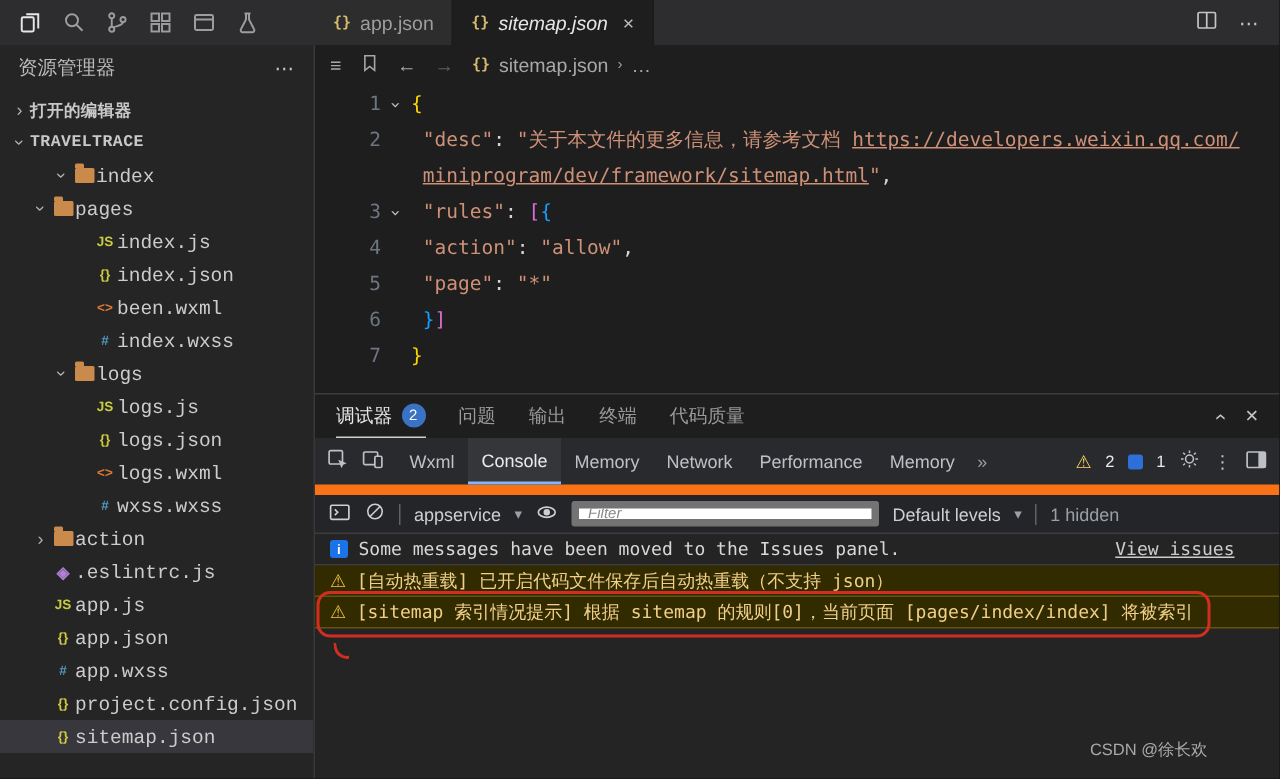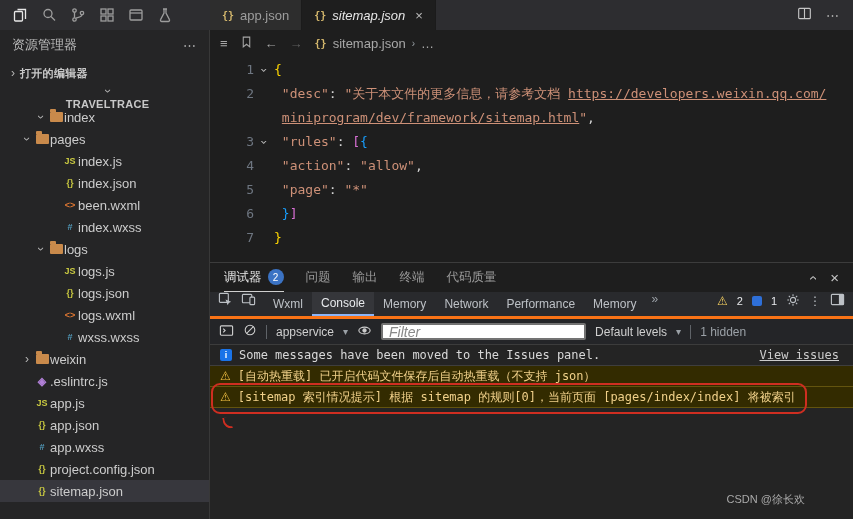--- a/index.html
+++ b/index.html
@@ -21,21 +21,21 @@
   
   .main { display:flex; height:489px; }
 
   
   .sidebar { width:210px; flex:none; background:#252526; border-right:1px solid #383838; display:flex; flex-direction:column; }
   .sidebar-header { height:30px; flex:none; display:flex; align-items:center; justify-content:space-between; padding:0 12px; color:#bbbbbb; }
   .sidebar-more { color:#c5c5c5; letter-spacing:1px; cursor:pointer; }
   .tree { flex:1; overflow:hidden; padding-top:2px; }
   .tree-row { height:22px; display:flex; align-items:center; color:#cccccc; cursor:pointer; white-space:nowrap; }
   .tree-row.selected { background:#37373d; }
-  .tree-row .tlabel { font-size:13px; }
+  .tree-row .tlabel { font-size:13px;font-family:Liberation Mono, monospace; }
   .tree-row.section .tlabel { font-weight:bold; font-size:11px; color:#c8c8c8; letter-spacing:.3px; }
   .chev { width:14px; flex:none; display:inline-block; text-align:center; color:#b5b5b5; font-size:12px; }
   .chev.down { transform:rotate(90deg); }
   .ficon { width:16px; flex:none; display:inline-flex; justify-content:center; align-items:center; margin-right:0;
            font-family:Liberation Sans, sans-serif; font-weight:bold; font-size:9px; }
   .ficon.js, .ficon.json { color:#cbcb41; }
   .ficon.wxml { color:#e37933; }
   .ficon.wxss { color:#519aba; }
   .ficon.eslint { color:#b180d7; font-size:11px; }
   .ficon.folder { position:relative; }
@@ -66,45 +66,45 @@
   
   .panel { height:257px; flex:none; border-top:1px solid #3c3c3c; display:flex; flex-direction:column; background:#1e1e1e; }
   .panel-tabs { height:29px; flex:none; display:flex; align-items:center; gap:22px; padding:0 14px; color:#9a9a9a; font-size:12.5px; }
   .panel-tab { height:100%; display:flex; align-items:center; gap:6px; cursor:pointer; border-bottom:1px solid transparent; }
   .panel-tab.active { color:#e7e7e7; border-bottom-color:#cfcfcf; }
   .panel-badge { min-width:16px; height:16px; border-radius:8px; background:#3b73c4; color:#fff; font-size:10px; display:inline-flex; align-items:center; justify-content:center; padding:0 4px; }
   .panel-right { margin-left:auto; display:flex; align-items:center; gap:16px; color:#c5c5c5; }
   .chev-up { display:inline-block; transform:rotate(-90deg); font-size:14px; cursor:pointer; }
   .panel-close { font-size:15px; cursor:pointer; }
 
-  .devtools-tabs { height:27px; flex:none; display:flex; align-items:flex-start; background:#292a2d; border-bottom:3px solid #f97316; color:#bdc1c6; font-size:12px; }
+  .devtools-tabs { height:38px; flex:none; display:flex; align-items:center; background:#292a2d; border-bottom:7px solid #f97316; color:#bdc1c6; font-size:12px; }
   .dt-left-icons { display:flex; align-items:center; gap:8px; padding:0 8px; }
   .dt-tab { height:100%; display:flex; align-items:center; padding:0 9px; cursor:pointer; }
   .dt-tab.active { background:#35363a; color:#e8eaed; border-bottom:2px solid #8ab4f8; }
   .dt-overflow { padding:0 6px; color:#9aa0a6; }
   .dt-right { margin-left:auto; display:flex; align-items:center; gap:9px; padding-right:8px; }
   .warn-glyph { color:#fdd663; font-size:12px; }
   .count { color:#e8eaed; font-size:11px; }
   .issue-square { width:10px; height:10px; border-radius:2px; background:#2e6fd8; display:inline-block; }
 
   .console-toolbar { height:26px; flex:none; display:flex; align-items:center; gap:9px; padding:0 9px; background:#242528; border-bottom:1px solid #3c3c3c; color:#cfcfcf; font-size:12px; }
   .vsep { width:1px; height:14px; background:#5f6368; flex:none; }
   .caret { color:#9aa0a6; font-size:10px; }
-  .filter-input { width:205px; height:17px; background:#ffffff; border:2px solid #737373; border-radius:2px; font-size:14px; padding:0 6px; color:#444; outline:none; font-family:"Liberation Sans", sans-serif; }
+  .filter-input { width:205px; height:17px; background:#ffffff; border:5px solid #737373; border-radius:2px; font-size:10px; padding:0 6px; color:#444; outline:none; font-family:"Liberation Sans", sans-serif; }
   .filter-input::placeholder { color:#8a8a8a; font-style:italic; }
   .hidden-count { color:#9aa0a6; }
 
   .console-messages { flex:1; background:#242424; font-family:"DejaVu Sans Mono", monospace; font-size:12px; overflow:visible; }
   .msg { position:relative; min-height:21px; display:flex; align-items:center; gap:7px; padding:1px 10px; border-bottom:1px solid rgba(255,255,255,.12); }
   .msg.info { color:#d8d8d8; }
   .msg.warning { background:#332b00; color:#f0d089; border-bottom-color:rgba(190,160,40,.35); }
   .msg-icon.info { width:12px; height:12px; flex:none; border-radius:2px; background:#1a73e8; color:#fff; font-size:9px; font-weight:bold;
                    display:inline-flex; align-items:center; justify-content:center; font-family:"Liberation Sans", sans-serif; }
   .msg-icon.warning { color:#f5c344; font-size:12px; flex:none; font-family:"DejaVu Sans", sans-serif; }
-  .msg-link { margin-left:auto; margin-right:4px; text-decoration:underline; color:#cccccc; cursor:pointer; }
+  .msg-link { margin-left:auto; margin-right:20px; text-decoration:underline; color:#cccccc; cursor:pointer; }
   .annotation { position:absolute; left:1px; right:46px; top:-4px; bottom:-7px; border:2px solid #cf2e21; border-radius:9px; pointer-events:none; }
   .hook { position:absolute; left:10px; bottom:-17px; width:9px; height:12px; border-left:2px solid #cf2e21; border-bottom:2px solid #cf2e21; border-bottom-left-radius:10px; transform:rotate(-10deg); }
 
   .watermark { position:absolute; right:48px; bottom:12px; color:#a9a9a9; font-size:11px; }
 </style>
 </head>
 <body>
 
 <div class="app">
 
@@ -177,21 +177,21 @@
     <div class="sidebar">
       <div class="sidebar-header">
         <span>资源管理器</span>
         <span class="sidebar-more">⋯</span>
       </div>
       <div class="tree">
           <div class="tree-row section" style="padding-left: 6px;">
             <span class="chev">›</span>
             <span class="tlabel">打开的编辑器</span>
           </div>
-          <div class="tree-row section" style="padding-left: 6px; flex-direction: column;">
+          <div class="tree-row section" style="padding-left: 6px;">
             <span class="chev down">›</span>
             <span class="tlabel">TRAVELTRACE</span>
           </div>
           <div class="tree-row" style="padding-left: 34px;">
             <span class="chev down">›</span>
             <span class="ficon folder">
               <i></i>
             </span>
             <span class="tlabel">index</span>
           </div>
@@ -247,21 +247,21 @@
           <div class="tree-row" style="padding-left: 48px;">
             <span class="chev"></span>
             <span class="ficon wxss">#</span>
             <span class="tlabel">wxss.wxss</span>
           </div>
           <div class="tree-row" style="padding-left: 20px;">
             <span class="chev">›</span>
             <span class="ficon folder">
               <i></i>
             </span>
-            <span class="tlabel">weixin</span>
+            <span class="tlabel">action</span>
           </div>
           <div class="tree-row" style="padding-left: 20px;">
             <span class="chev"></span>
             <span class="ficon eslint">◈</span>
             <span class="tlabel">.eslintrc.js</span>
           </div>
           <div class="tree-row" style="padding-left: 20px;">
             <span class="chev"></span>
             <span class="ficon js">JS</span>
             <span class="tlabel">app.js</span>

